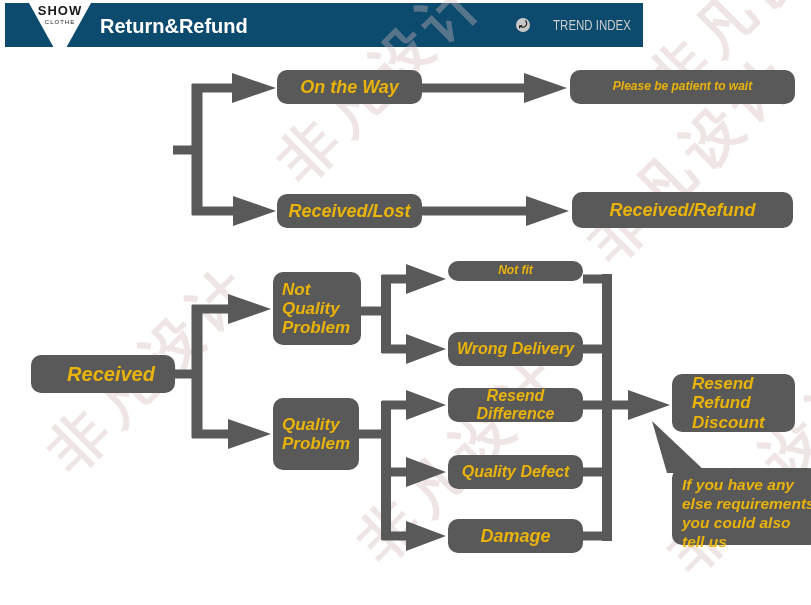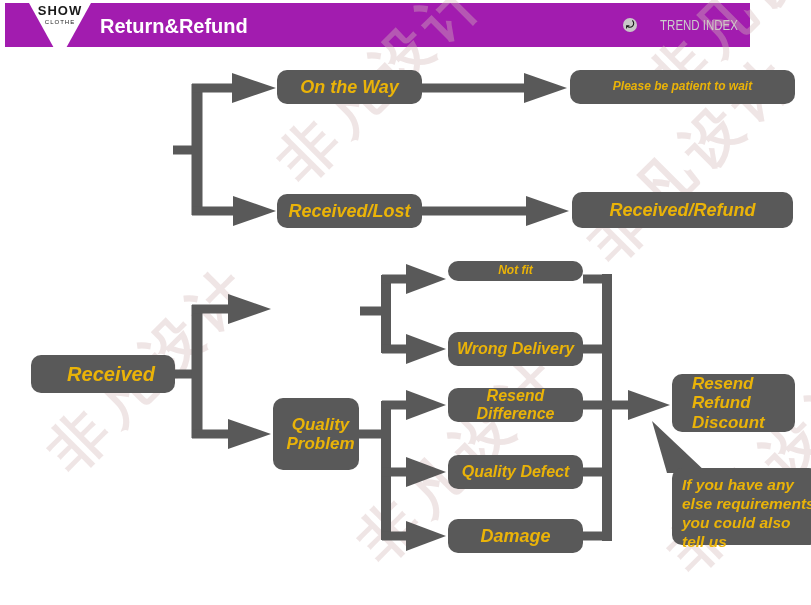--- a/index.html
+++ b/index.html
@@ -9,22 +9,22 @@
     width: 811px;
     height: 605px;
     background: #ffffff;
     overflow: hidden;
   }
 
   
   .header-bar {
     position: absolute;
     left: 5px; top: 3px;
-    width: 745px; height: 44px;
-    background: #a21caf;
+    width: 638px; height: 44px;
+    background: #0c4a6e;
   }
   .logo-triangle {
     position: absolute;
     left: 29px; top: 3px;
     width: 62px; height: 56px;
     background: #ffffff;
     clip-path: polygon(0 0, 100% 0, 50% 100%);
     z-index: 3;
     text-align: center;
   }
@@ -214,21 +214,22 @@
       <polygon points="652,421 667,473 707,473"></polygon>
     </g>
   </svg>
 
   <div class="node n-mid" style="left:277px; top:70px;  width:145px; height:34px;">On the Way</div>
   <div class="node n-small" style="left:570px; top:70px; width:225px; height:34px;">Please be patient to wait</div>
   <div class="node n-mid" style="left:277px; top:194px; width:145px; height:34px;">Received/Lost</div>
   <div class="node n-mid" style="left:572px; top:192px; width:221px; height:36px;">Received/Refund</div>
 
   <div class="node n-big" style="left:31px;  top:355px; width:144px; height:38px;padding-left:16px;">Received</div>
-  <div class="node n-left" style="left:273px; top:398px; width:86px;  height:72px;text-align:center;">Quality Problem</div>
+  <div class="node n-left" style="left:273px; top:272px; width:88px;  height:73px;">Not Quality Problem</div>
+  <div class="node n-left" style="left:273px; top:398px; width:86px;  height:72px;">Quality Problem</div>
 
   <div class="node n-small" style="left:448px; top:261px; width:135px; height:20px;">Not fit</div>
   <div class="node" style="left:448px; top:332px; width:135px; height:34px;">Wrong Delivery</div>
   <div class="node" style="left:448px; top:388px; width:135px; height:34px;">Resend Difference</div>
   <div class="node n-mid" style="left:448px; top:519px; width:135px; height:34px;">Damage</div>
   <div class="node" style="left:448px; top:455px; width:135px; height:34px;">Quality Defect</div>
 
   <div class="node n-resend" style="left:672px; top:374px; width:123px; height:58px;padding-left:20px;">Resend Refund Discount</div>
   <div class="node n-bubble" style="left:648px; top:468px; width:147px; height:77px;margin-left:24px;">If you have any else requirements you could also tell us</div>
 

